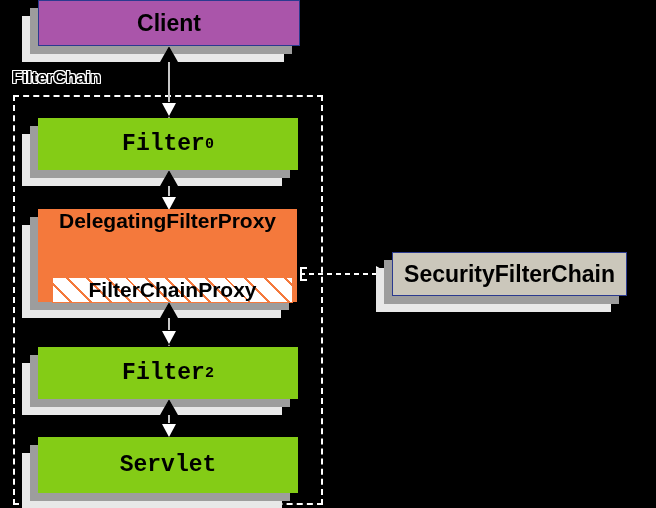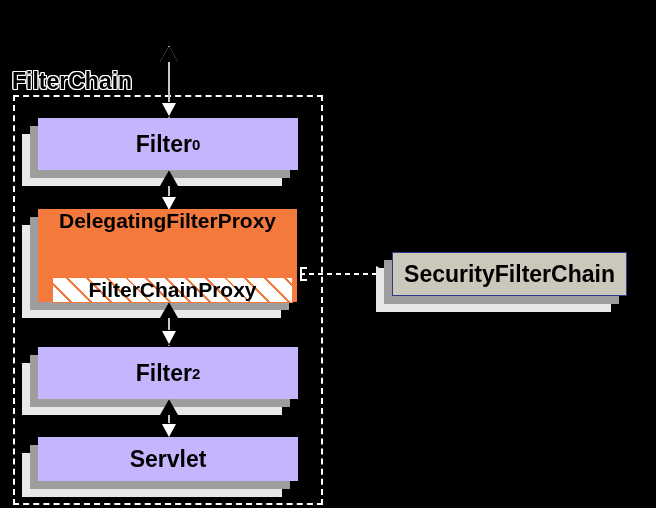--- a/index.html
+++ b/index.html
@@ -36,21 +36,21 @@
     display: flex;
     align-items: center;
     justify-content: center;
     font-weight: bold;
     color: #000000;
     text-align: center;
   }
 
   
   .fill-client  { background: #aa55aa; border: 1px solid #2b3a8f; }
-  .fill-orange  { background: #c4b5fd; }
+  .fill-orange  { background: #84cc16; font-family: Liberation Mono, monospace; }
   .fill-sfc     { background: #cbc7bb; border: 1px solid #2b3a8f; }
 
   
   .dfp-face {
     position: absolute; left: 0; top: 0;
     width: 100%; height: 100%;
     background: #f4793c;
     display: flex;
     flex-direction: column;
     gap: 44px;
@@ -84,21 +84,21 @@
 
   
   .dashed-container {
     position: absolute;
     border: 2px dashed #ffffff;
     background: transparent;
     pointer-events: none;
   }
   .container-label {
     position: absolute;
-    font-size: 23px;
+    font-size: 17px;
     font-weight: bold;
     color: #000000;
     letter-spacing: 0px;
     white-space: nowrap;
     text-shadow:
       -1px -1px 0 #ffffff,  1px -1px 0 #ffffff,
       -1px  1px 0 #ffffff,  1px  1px 0 #ffffff,
       -1px  0   0 #ffffff,  1px  0   0 #ffffff,
        0   -1px 0 #ffffff,  0    1px 0 #ffffff;
   }
@@ -174,20 +174,25 @@
   }
 </style>
 </head>
 <body>
 
 <div id="stage">
 
   <div class="dashed-container" style="left:13px; top:95px; width:310px; height:410px;"></div>
   <div class="container-label" style="left:12px; top:68px;">FilterChain</div>
 
+  <div class="node" style="left:38px; top:0px; width:262px; height:46px;">
+    <div class="shadow-back"></div>
+    <div class="shadow-mid"></div>
+    <div class="box-face fill-client" style="font-size:23px;">Client</div>
+  </div>
 
   <div class="conn" style="left:160px; top:46px; width:18px; height:72px;">
     <div class="conn-line"></div>
     <div class="arrow-up"></div>
     <div class="arrow-down-hollow"></div>
   </div>
 
   <div class="node" style="left:38px; top:118px; width:260px; height:52px;">
     <div class="shadow-back"></div>
     <div class="shadow-mid"></div>
@@ -242,19 +247,19 @@
         <sub style="font-size:15px;">2</sub>
     </div>
   </div>
 
   <div class="conn" style="left:160px; top:399px; width:18px; height:40px;">
     <div class="conn-line"></div>
     <div class="arrow-up"></div>
     <div class="arrow-down-hollow"></div>
   </div>
 
-  <div class="node" style="left:38px; top:437px; width:260px; height:44px;">
+  <div class="node" style="left:38px; top:437px; width:260px; height:56px;">
     <div class="shadow-back"></div>
     <div class="shadow-mid"></div>
     <div class="box-face fill-orange" style="font-size:23px;">Servlet</div>
   </div>
 
 </div>
 
 </body></html>

